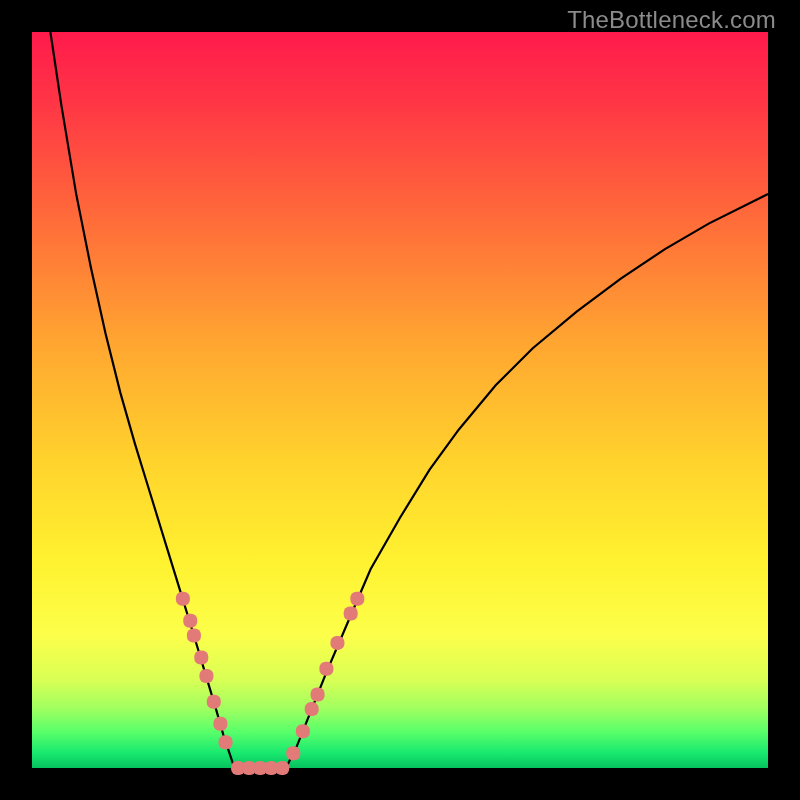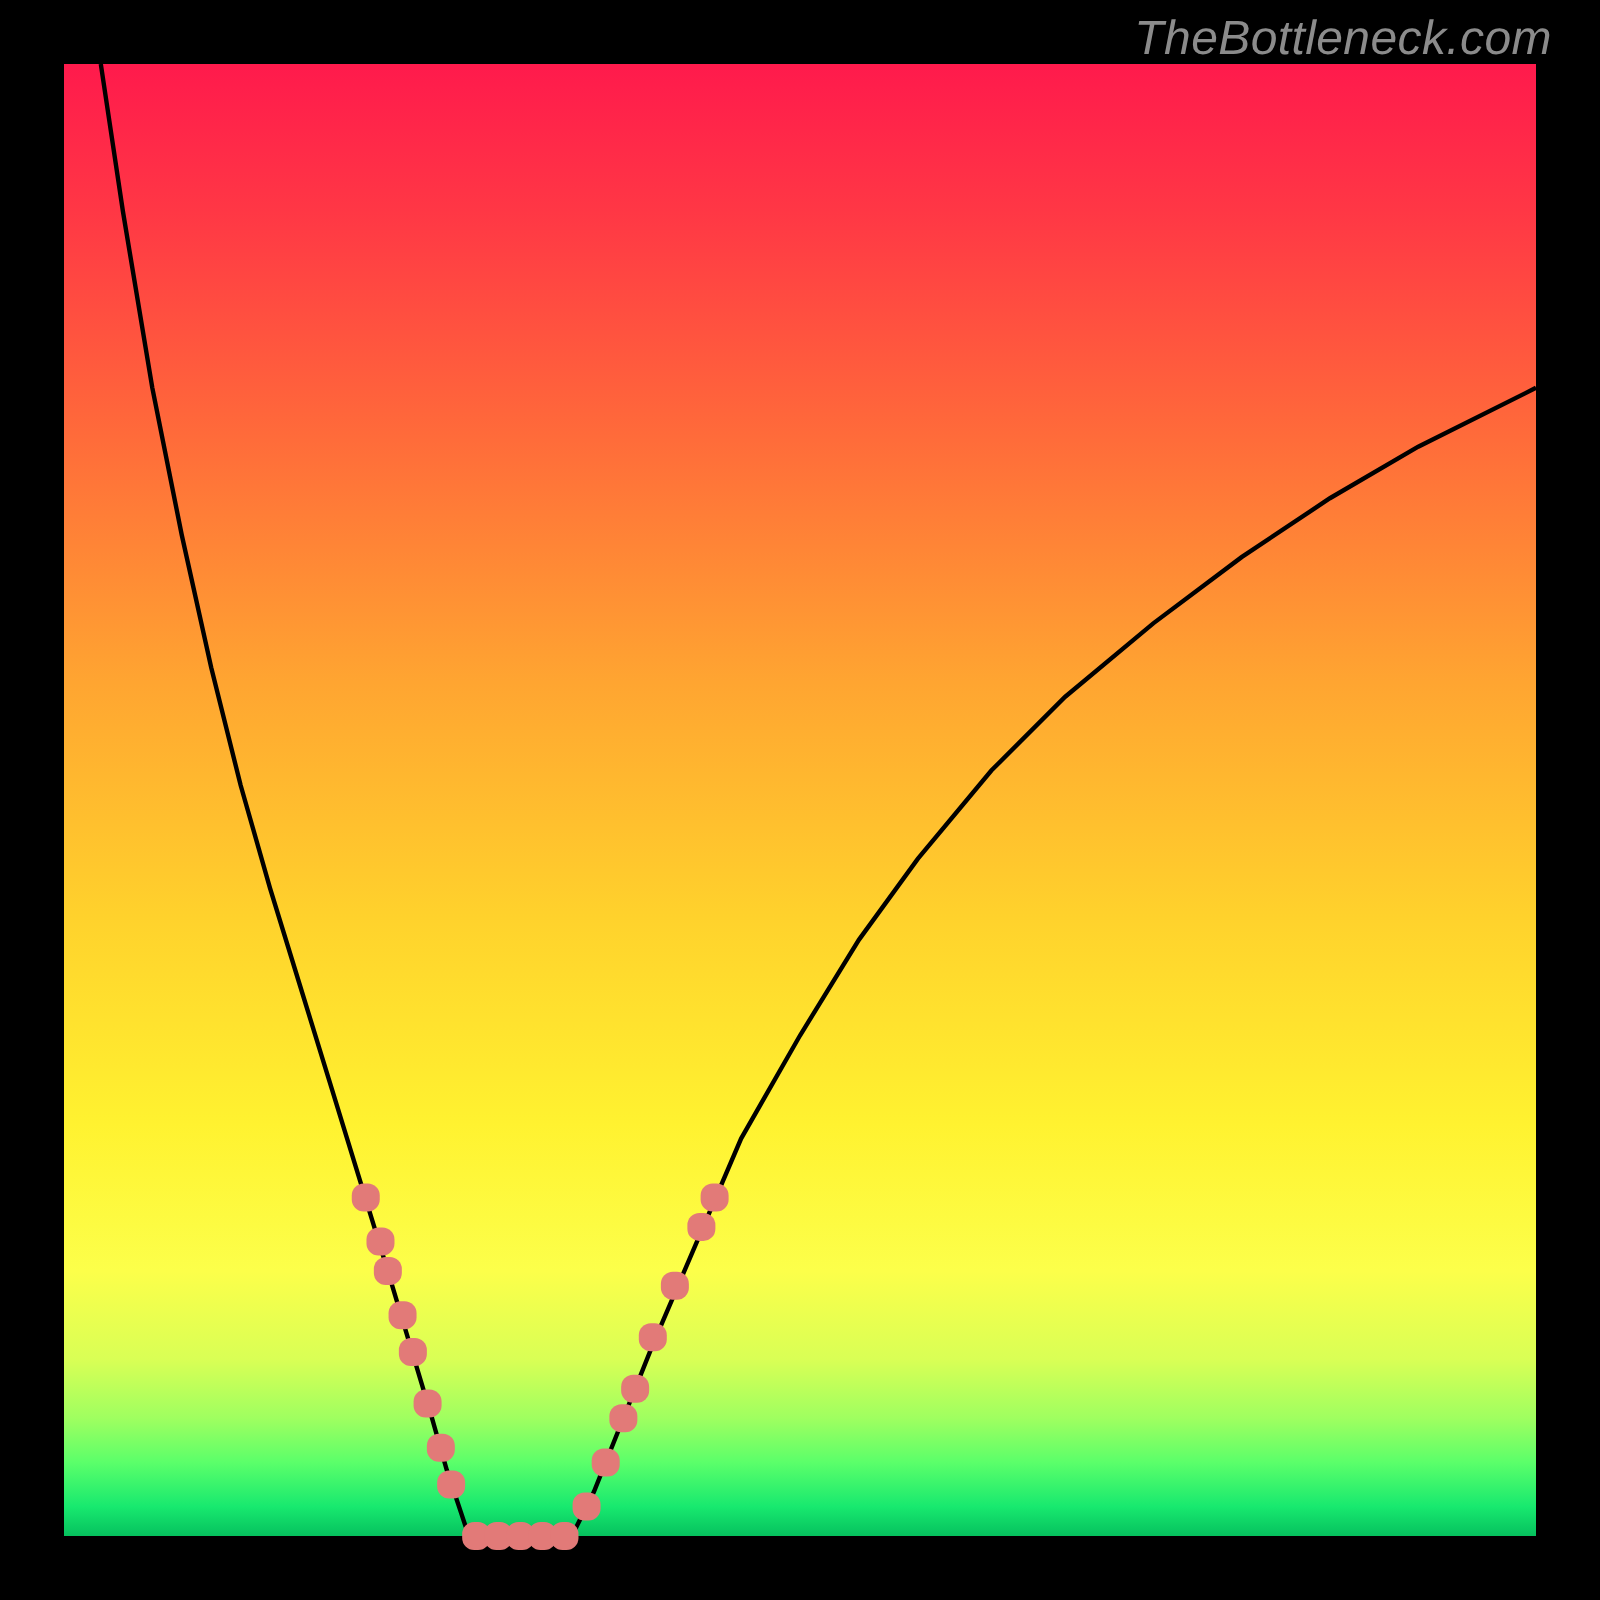--- a/index.html
+++ b/index.html
@@ -11,21 +11,20 @@
     overflow: hidden;
     font-family: Arial, Helvetica, sans-serif;
   }
   .frame {
     position: absolute;
     left: 0;
     top: 0;
     width: 786px;
     height: 800px;
     background: #000;
-    font-style: italic;
   }
   .plot-area {
     position: absolute;
     left: 32px;
     top: 32px;
     width: 736px;
     height: 736px;
     
     background: linear-gradient(
       to bottom,

